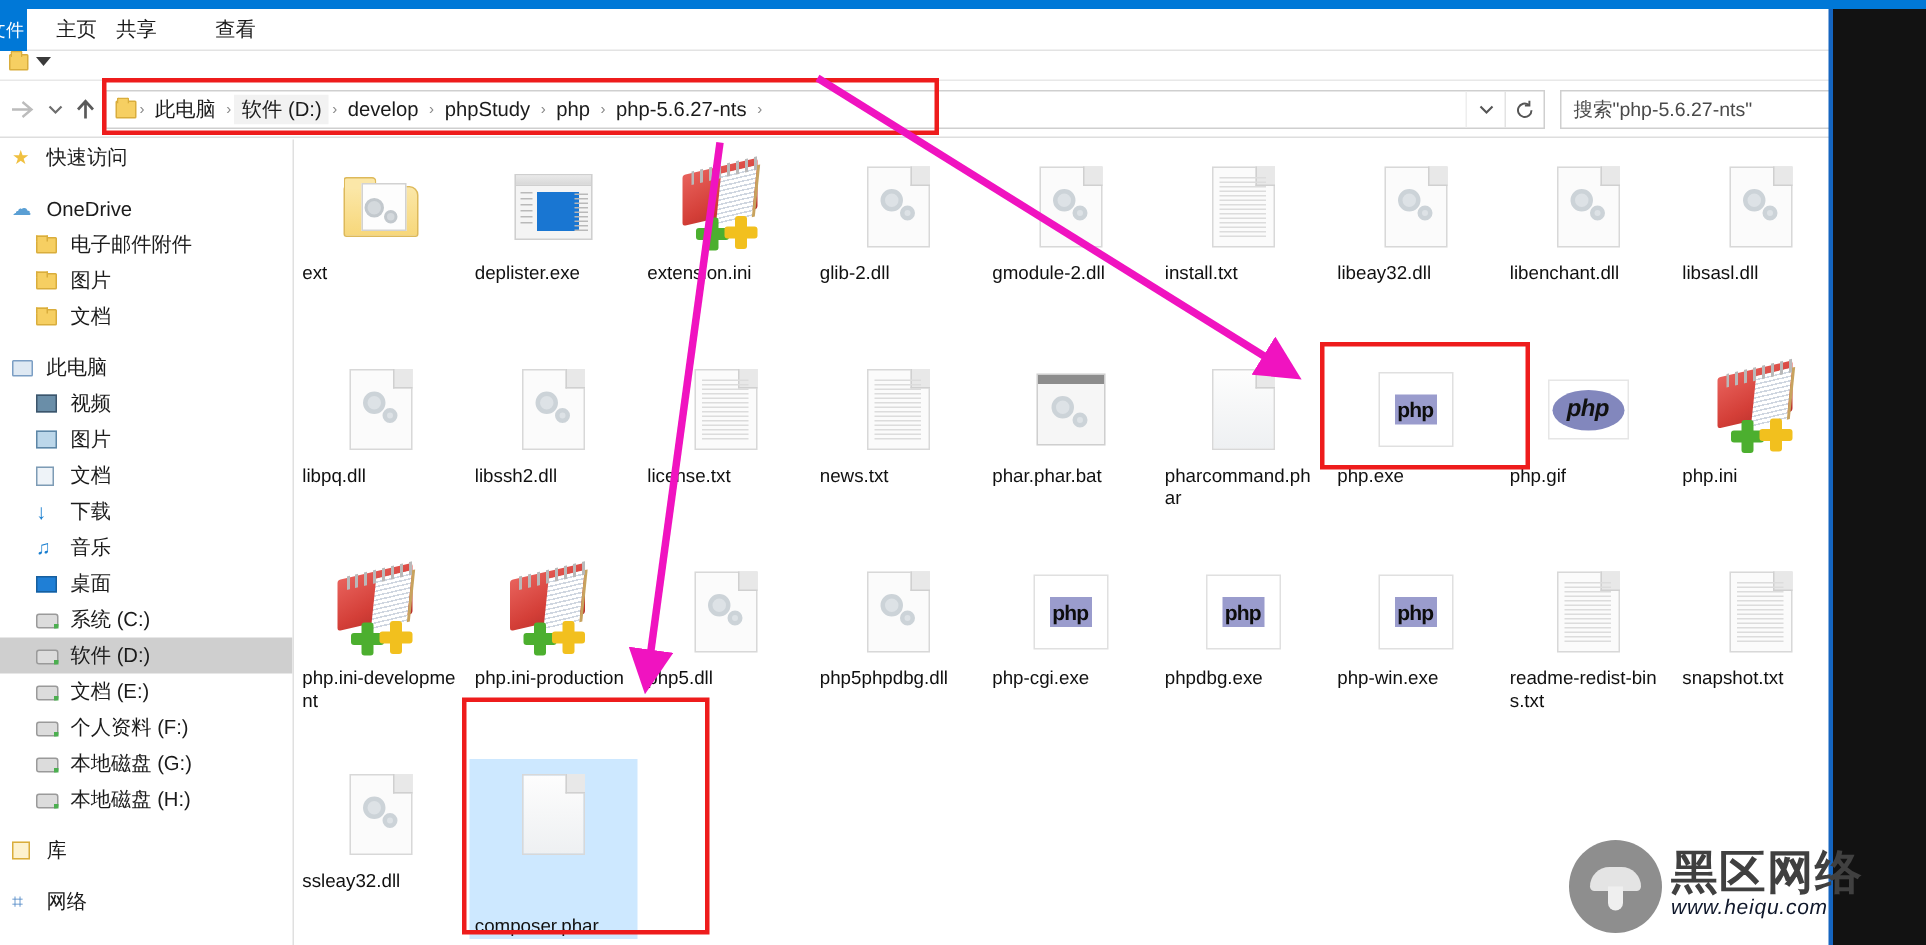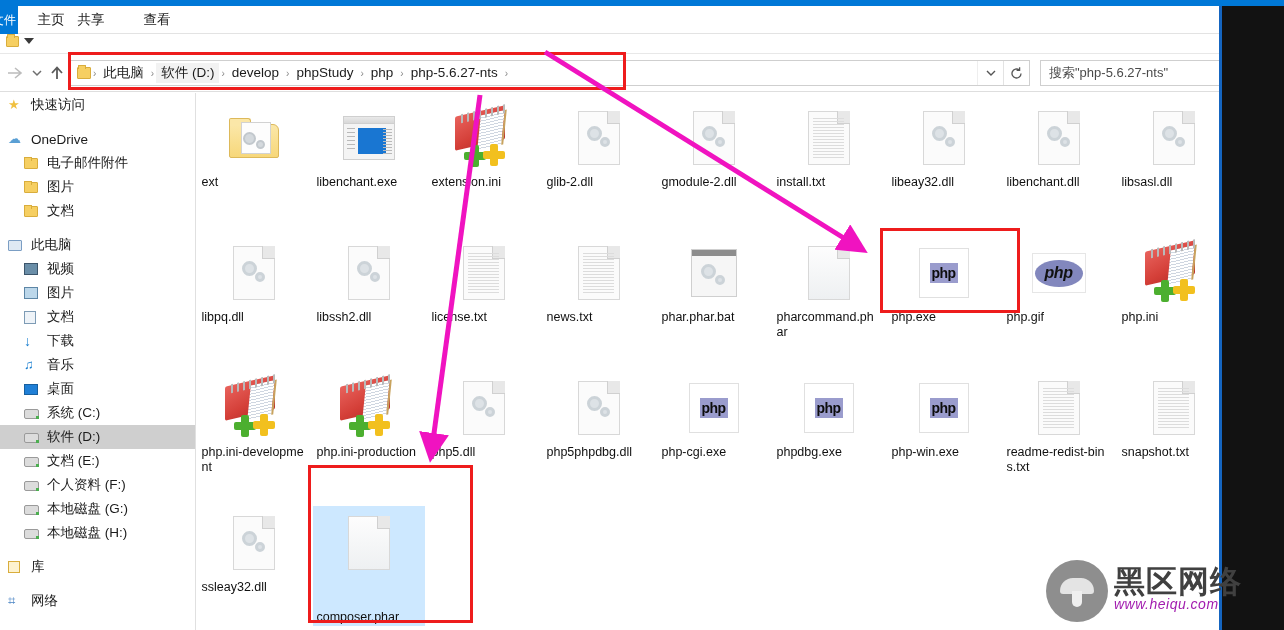--- a/index.html
+++ b/index.html
@@ -401,21 +401,21 @@
   .wm-mush:after{
     content:""; position:absolute; left:12px; top:17px; width:10px; height:16px;
     background:#efefef; border-radius:0 0 5px 5px;
   }
   .wm-text { margin-left:6px; }
   .wm-cn {
     font-size:31px; color:#404040; font-weight:bold; line-height:26px;
     letter-spacing:1px;
   }
   .wm-url {
-    font-size:14px; color:#a21caf; font-style:italic; line-height:18px;
+    font-size:14px; color:#0f172a; font-style:italic; line-height:18px;
     letter-spacing:0.5px;
   }
 
   
   .dark-edge {
     position:absolute; right:0; top:6px; width:62px; height:624px;
     background:#121212;
   }
   .blue-edge {
     position:absolute; right:62px; top:6px; width:3px; height:624px;
@@ -679,21 +679,21 @@
                   <i></i>
                   <i></i>
                   <i></i>
                   <i></i>
                   <i></i>
                   <i></i>
                   <i></i>
                 </div>
               </div>
             </div>
-            <div class="flabel">libenchant.exe</div>
+            <div class="flabel">deplister.exe</div>
           </div>
         </div>
         <div class="fitem">
           <div class="thumb-wrap">
             <div class="thumb">
               <div class="ico-npp">
                 <div class="pad"></div>
                 <div class="pages"></div>
                 <div class="rings"></div>
                 <div class="plusg"></div>

